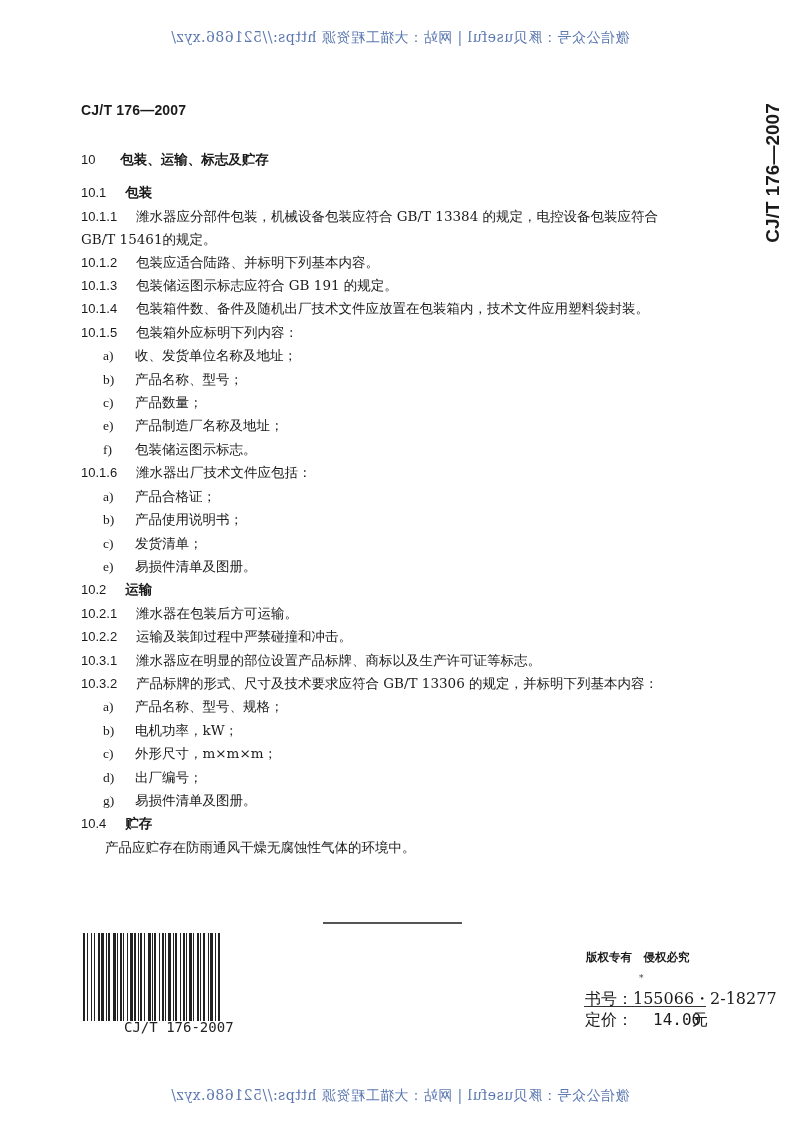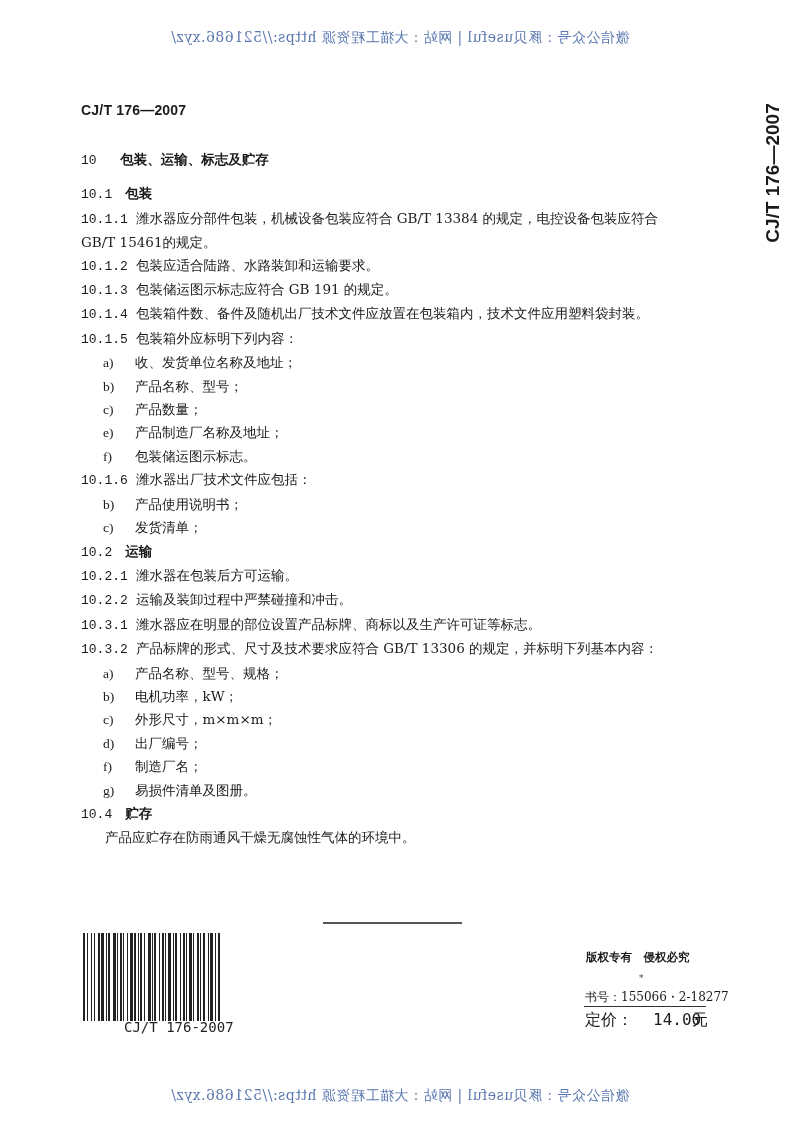--- a/index.html
+++ b/index.html
@@ -32,21 +32,21 @@
     font-family: "Liberation Sans", "DejaVu Sans", sans-serif;
     font-size: 19px; font-weight: bold;
   }
 
   .content {
     position: absolute; left: 81px; top: 148px; width: 630px;
     font-size: 13.5px; line-height: 22.4px;
   }
   .line { white-space: nowrap; }
   .num {
-    font-family: Liberation Mono, monospace;
+    font-family: Liberation Sans, sans-serif;
     font-size: 13px; display: inline-block;
   }
   .h1 { margin-bottom: 10px; }
   .h1 .num { width: 35px; }
   .h2 .num { width: 40px; }
   .h3 .num { width: 55px; }
   .bold-cjk { font-weight: bold; font-family: "DejaVu Sans", sans-serif; }
   .list-item { padding-left: 22px; }
   .list-item .lbl {
     display: inline-block; width: 32px;
@@ -71,21 +71,21 @@
 
   .copyright {
     position: absolute; left: 586px; top: 950px; width: 120px;
     font-family: "DejaVu Sans", sans-serif; font-size: 11.5px; font-weight: bold;
     white-space: nowrap;
   }
   .star {
     position: absolute; left: 639px; top: 973px; font-size: 9px; color: #444;
   }
   .bookno {
-    position: absolute; left: 585px; top: 989px; font-size: 12px;
+    position: absolute; left: 585px; top: 989px; font-size: 16px;
     white-space: nowrap;
   }
   .price-sep {
     position: absolute; left: 584px; top: 1006px; width: 122px; height: 1px; background: #333;
   }
   .price {
     position: absolute; left: 585px; top: 1010px; width: 120px; font-size: 16px;
     white-space: nowrap;
   }
   .price .val { position: absolute; left: 68px; font-family: "DejaVu Sans Mono", monospace; }
@@ -110,42 +110,44 @@
 
   <div class="line h2">
     <span class="num">10.1</span>
     <span class="bold-cjk">包装</span>
   </div>
   <div class="line h3">
     <span class="num">10.1.1</span><span>潍水器应分部件包装，机械设备包装应符合 GB/T 13384 的规定，电控设备包装应符合</span>
   </div>
   <div class="line">GB/T 15461的规定。</div>
   <div class="line h3">
-    <span class="num">10.1.2</span><span>包装应适合陆路、水路装卸和运输要求。</span>
+    <span class="num">10.1.2</span><span>包装应适合陆路、并标明下列基本内容。</span>
   </div>
   <div class="line h3">
     <span class="num">10.1.3</span><span>包装储运图示标志应符合 GB 191 的规定。</span>
   </div>
   <div class="line h3">
     <span class="num">10.1.4</span><span>包装箱件数、备件及随机出厂技术文件应放置在包装箱内，技术文件应用塑料袋封装。</span>
   </div>
   <div class="line h3">
     <span class="num">10.1.5</span><span>包装箱外应标明下列内容：</span>
   </div>
   <div class="line list-item"><span class="lbl">a)</span><span>收、发货单位名称及地址；</span></div>
   <div class="line list-item"><span class="lbl">b)</span><span>产品名称、型号；</span></div>
   <div class="line list-item"><span class="lbl">c)</span><span>产品数量；</span></div>
   <div class="line list-item"><span class="lbl">e)</span><span>产品制造厂名称及地址；</span></div>
   <div class="line list-item"><span class="lbl">f)</span><span>包装储运图示标志。</span></div>
 
   <div class="line h3">
     <span class="num">10.1.6</span><span>潍水器出厂技术文件应包括：</span>
   </div>
+  <div class="line list-item"><span class="lbl">a)</span><span>产品合格证；</span></div>
   <div class="line list-item"><span class="lbl">b)</span><span>产品使用说明书；</span></div>
   <div class="line list-item"><span class="lbl">c)</span><span>发货清单；</span></div>
+  <div class="line list-item"><span class="lbl">e)</span><span>易损件清单及图册。</span></div>
 
   <div class="line h2">
     <span class="num">10.2</span>
     <span class="bold-cjk">运输</span>
   </div>
   <div class="line h3">
     <span class="num">10.2.1</span><span>潍水器在包装后方可运输。</span>
   </div>
   <div class="line h3">
     <span class="num">10.2.2</span><span>运输及装卸过程中严禁碰撞和冲击。</span>
@@ -154,21 +156,20 @@
   <div class="line h3">
     <span class="num">10.3.1</span><span>潍水器应在明显的部位设置产品标牌、商标以及生产许可证等标志。</span>
   </div>
   <div class="line h3">
     <span class="num">10.3.2</span><span>产品标牌的形式、尺寸及技术要求应符合 GB/T 13306 的规定，并标明下列基本内容：</span>
   </div>
   <div class="line list-item"><span class="lbl">a)</span><span>产品名称、型号、规格；</span></div>
   <div class="line list-item"><span class="lbl">b)</span><span>电机功率，kW；</span></div>
   <div class="line list-item"><span class="lbl">c)</span><span>外形尺寸，m×m×m；</span></div>
   <div class="line list-item"><span class="lbl">d)</span><span>出厂编号；</span></div>
-  <div class="line list-item"><span class="lbl">f)</span><span>制造厂名；</span></div>
   <div class="line list-item"><span class="lbl">g)</span><span>易损件清单及图册。</span></div>
 
   <div class="line h2">
     <span class="num">10.4</span>
     <span class="bold-cjk">贮存</span>
   </div>
   <div class="line para-indent">产品应贮存在防雨通风干燥无腐蚀性气体的环境中。</div>
 </div>
 
 <div class="sep"></div>

